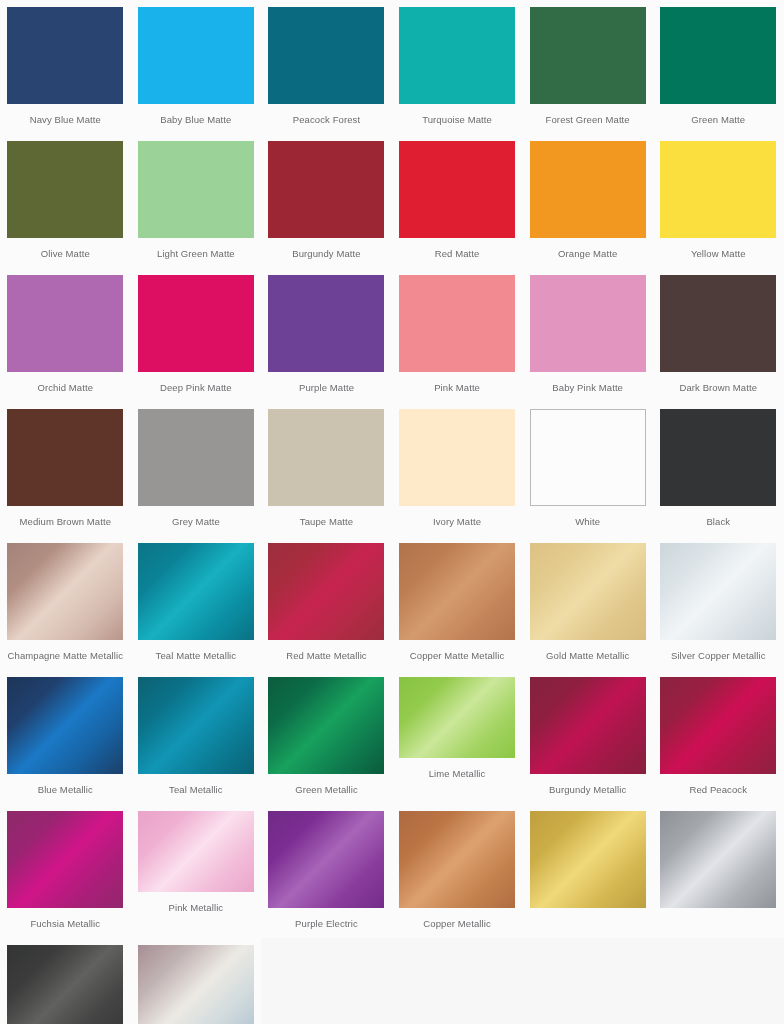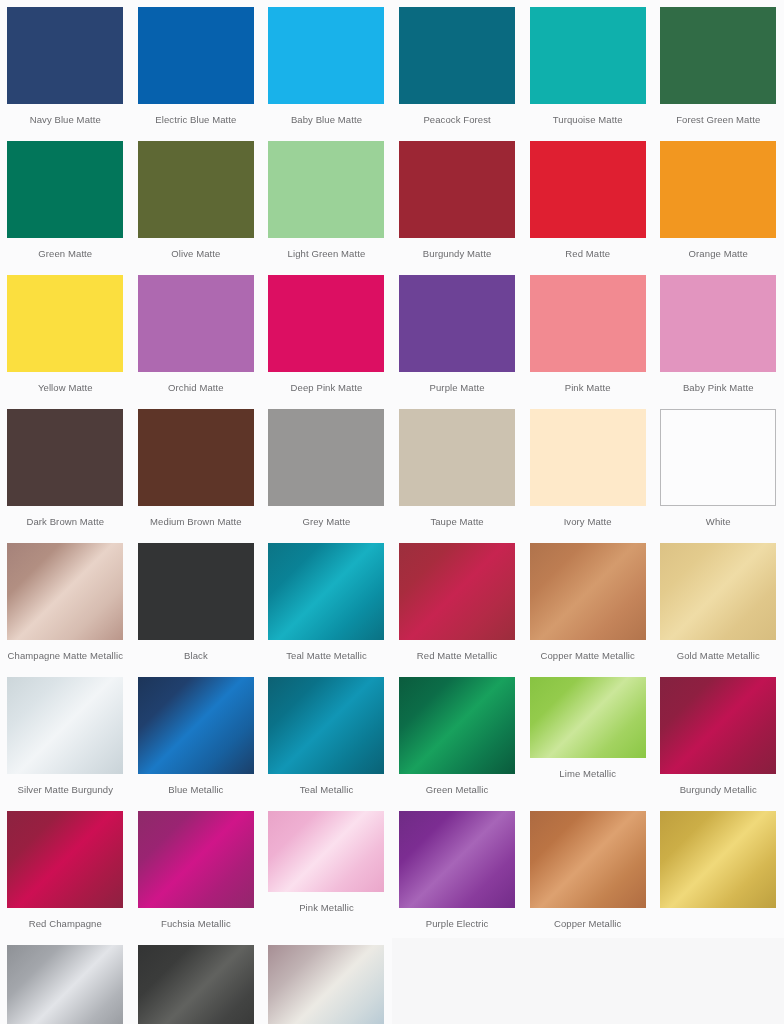--- a/index.html
+++ b/index.html
@@ -71,24 +71,20 @@
 </style>
 </head>
 <body>
 
 <div id="swatch-grid">
     <div class="swatch-cell">
       <div class="swatch-chip" style="background: rgb(42, 68, 114);"></div>
       <div class="swatch-label">Navy Blue Matte</div>
     </div>
     <div class="swatch-cell">
-      <div class="swatch-chip" style="background: rgb(6, 97, 173);"></div>
-      <div class="swatch-label">Electric Blue Matte</div>
-    </div>
-    <div class="swatch-cell">
       <div class="swatch-chip" style="background: rgb(25, 178, 234);"></div>
       <div class="swatch-label">Baby Blue Matte</div>
     </div>
     <div class="swatch-cell">
       <div class="swatch-chip" style="background: rgb(10, 106, 128);"></div>
       <div class="swatch-label">Peacock Forest</div>
     </div>
     <div class="swatch-cell">
       <div class="swatch-chip" style="background: rgb(15, 176, 172);"></div>
       <div class="swatch-label">Turquoise Matte</div>
@@ -163,46 +159,46 @@
     </div>
     <div class="swatch-cell">
       <div class="swatch-chip" style="background: rgb(254, 233, 201);"></div>
       <div class="swatch-label">Ivory Matte</div>
     </div>
     <div class="swatch-cell">
       <div class="swatch-chip bordered" style="background: rgb(252, 252, 253);"></div>
       <div class="swatch-label">White</div>
     </div>
     <div class="swatch-cell">
+      <div class="swatch-chip" style="background: rgb(51, 52, 53);"></div>
+      <div class="swatch-label">Black</div>
+    </div>
+    <div class="swatch-cell">
       <div class="swatch-chip" style="background: linear-gradient(135deg, rgb(165, 130, 122), rgb(178, 143, 130), rgb(232, 211, 200), rgb(214, 188, 176), rgb(186, 150, 138));"></div>
       <div class="swatch-label">Champagne Matte Metallic</div>
     </div>
     <div class="swatch-cell">
-      <div class="swatch-chip" style="background: rgb(51, 52, 53);"></div>
-      <div class="swatch-label">Black</div>
-    </div>
-    <div class="swatch-cell">
       <div class="swatch-chip" style="background: linear-gradient(135deg, rgb(12, 117, 134), rgb(10, 130, 150), rgb(23, 176, 194), rgb(11, 143, 164), rgb(10, 113, 131));"></div>
       <div class="swatch-label">Teal Matte Metallic</div>
     </div>
     <div class="swatch-cell">
       <div class="swatch-chip" style="background: linear-gradient(135deg, rgb(156, 47, 61), rgb(168, 44, 62), rgb(199, 36, 80), rgb(179, 42, 70), rgb(155, 45, 60));"></div>
       <div class="swatch-label">Red Matte Metallic</div>
     </div>
     <div class="swatch-cell">
       <div class="swatch-chip" style="background: linear-gradient(135deg, rgb(176, 115, 76), rgb(189, 125, 82), rgb(212, 155, 109), rgb(196, 132, 90), rgb(178, 116, 76));"></div>
       <div class="swatch-label">Copper Matte Metallic</div>
     </div>
     <div class="swatch-cell">
       <div class="swatch-chip" style="background: linear-gradient(135deg, rgb(220, 194, 133), rgb(227, 203, 141), rgb(239, 220, 166), rgb(224, 199, 138), rgb(215, 189, 127));"></div>
       <div class="swatch-label">Gold Matte Metallic</div>
     </div>
     <div class="swatch-cell">
       <div class="swatch-chip" style="background: linear-gradient(135deg, rgb(204, 214, 218), rgb(219, 227, 231), rgb(242, 245, 247), rgb(221, 228, 232), rgb(201, 211, 216));"></div>
-      <div class="swatch-label">Silver Matte Burgundy</div>
+      <div class="swatch-label">Silver Copper Metallic</div>
     </div>
     <div class="swatch-cell">
       <div class="swatch-chip" style="background: linear-gradient(135deg, rgb(29, 53, 89), rgb(32, 64, 110), rgb(26, 121, 198), rgb(23, 96, 159), rgb(27, 63, 105));"></div>
       <div class="swatch-label">Blue Metallic</div>
     </div>
     <div class="swatch-cell">
       <div class="swatch-chip" style="background: linear-gradient(135deg, rgb(13, 97, 115), rgb(10, 114, 137), rgb(17, 150, 181), rgb(11, 123, 148), rgb(10, 98, 118));"></div>
       <div class="swatch-label">Teal Metallic</div>
     </div>
     <div class="swatch-cell">
@@ -212,21 +208,21 @@
     <div class="swatch-cell short">
       <div class="swatch-chip" style="background: linear-gradient(135deg, rgb(135, 195, 66), rgb(148, 203, 76), rgb(203, 231, 154), rgb(163, 211, 97), rgb(139, 199, 68));"></div>
       <div class="swatch-label">Lime Metallic</div>
     </div>
     <div class="swatch-cell">
       <div class="swatch-chip" style="background: linear-gradient(135deg, rgb(132, 34, 64), rgb(143, 31, 65), rgb(192, 19, 82), rgb(160, 25, 70), rgb(135, 31, 62));"></div>
       <div class="swatch-label">Burgundy Metallic</div>
     </div>
     <div class="swatch-cell">
       <div class="swatch-chip" style="background: linear-gradient(135deg, rgb(140, 35, 64), rgb(153, 31, 65), rgb(205, 15, 83), rgb(171, 25, 71), rgb(141, 33, 64));"></div>
-      <div class="swatch-label">Red Champagne</div>
+      <div class="swatch-label">Red Peacock</div>
     </div>
     <div class="swatch-cell">
       <div class="swatch-chip" style="background: linear-gradient(135deg, rgb(142, 42, 105), rgb(154, 36, 114), rgb(208, 21, 137), rgb(171, 30, 121), rgb(146, 39, 108));"></div>
       <div class="swatch-label">Fuchsia Metallic</div>
     </div>
     <div class="swatch-cell short">
       <div class="swatch-chip" style="background: linear-gradient(135deg, rgb(233, 163, 200), rgb(239, 176, 210), rgb(251, 224, 238), rgb(242, 188, 217), rgb(234, 166, 202));"></div>
       <div class="swatch-label">Pink Metallic</div>
     </div>
     <div class="swatch-cell">

